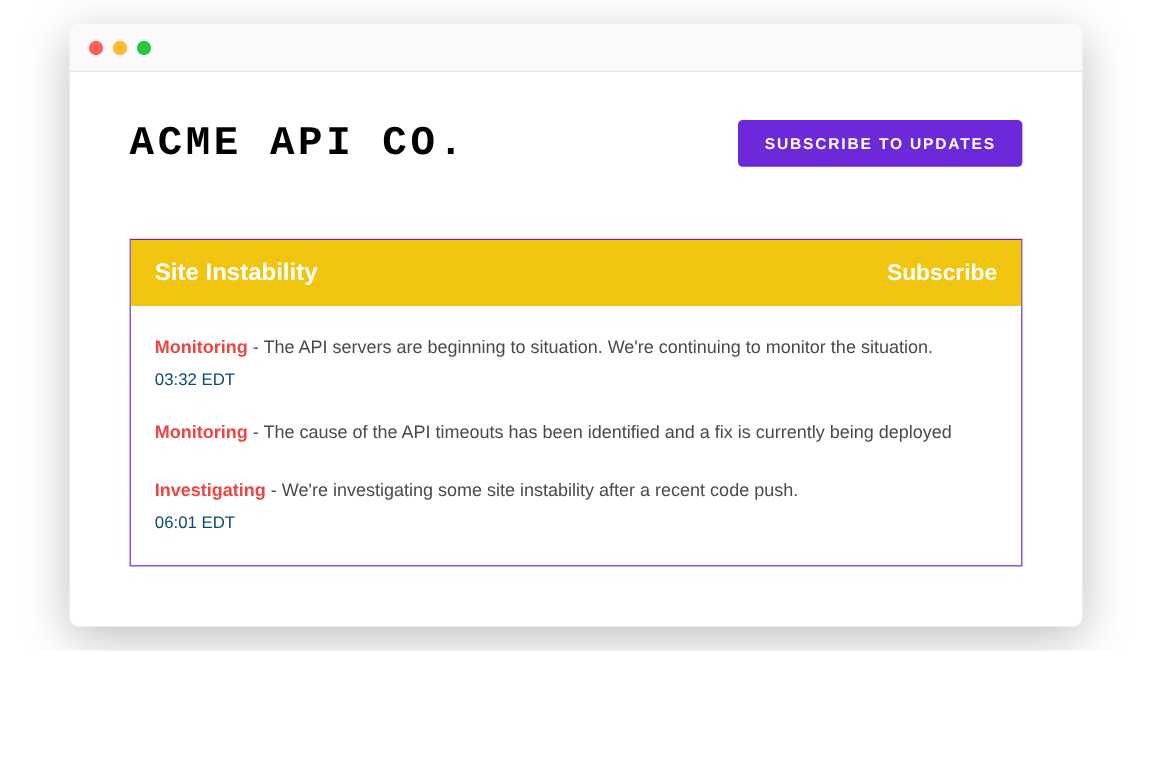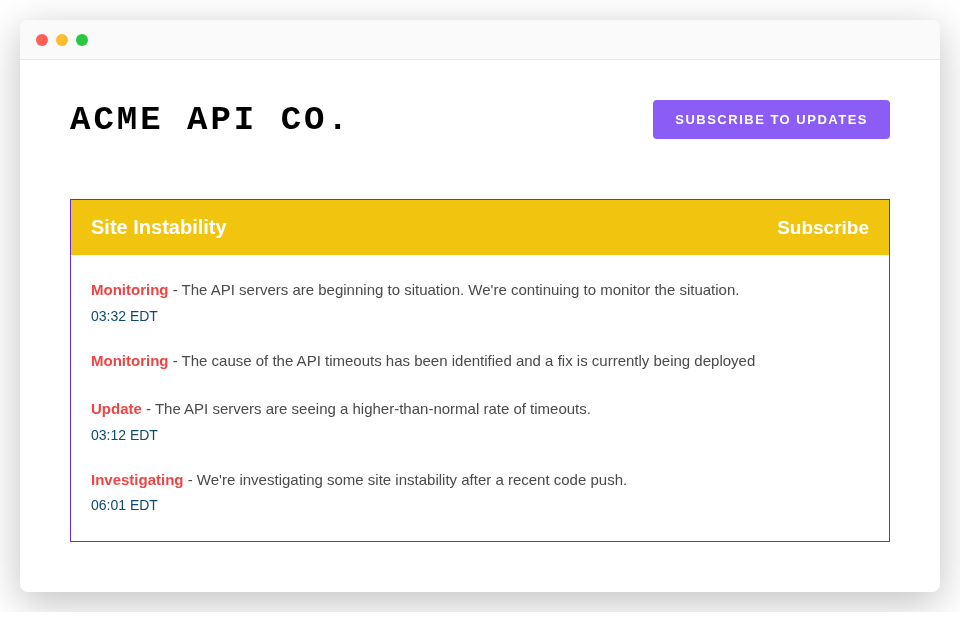--- a/index.html
+++ b/index.html
@@ -6,21 +6,21 @@
       margin: 0;
       padding: 0;
       box-sizing: border-box;
     }
     body {
       font-family: -apple-system, BlinkMacSystemFont, "Segoe UI", Helvetica, Arial, sans-serif;
       background: #fff;
       padding: 20px;
     }
     .browser-window {
-      width: 920px;
+      width: 844px;
       margin: 0 auto;
       background: #fff;
       border-radius: 8px;
       box-shadow: 0 10px 40px rgba(0,0,0,0.25);
       overflow: hidden;
     }
     .window-chrome {
       height: 40px;
       background: #fafafa;
       border-bottom: 1px solid #e5e5e5;
@@ -48,21 +48,21 @@
     }
     .company-name {
       font-family: "Courier New", monospace;
       font-size: 34px;
       font-weight: 900;
       letter-spacing: 3px;
       color: #000;
       font-stretch: expanded;
     }
     .subscribe-btn {
-      background: #8b5cf6;
+      background: #6d28d9;
       color: #fff;
       border: none;
       padding: 12px 22px;
       font-size: 13px;
       font-weight: 700;
       letter-spacing: 1.5px;
       border-radius: 4px;
       cursor: pointer;
       text-transform: uppercase;
     }
@@ -140,26 +140,20 @@
           </div>
           <div class="update-time">03:32 EDT</div>
         </div>
 
         <div class="update-entry">
           <div class="update-text">
             <span class="update-status">Monitoring</span><span> - The cause of the API timeouts has been identified and a fix is currently being deployed</span>
           </div>
         </div>
 
-        <div class="update-entry">
-          <div class="update-text">
-            <span class="update-status">Update</span><span> - The API servers are seeing a higher-than-normal rate of timeouts.</span>
-          </div>
-          <div class="update-time">03:12 EDT</div>
-        </div>
 
         <div class="update-entry">
           <div class="update-text">
             <span class="update-status">Investigating</span><span> - We're investigating some site instability after a recent code push.</span>
           </div>
           <div class="update-time">06:01 EDT</div>
         </div>
 
       </div>
     </div>

